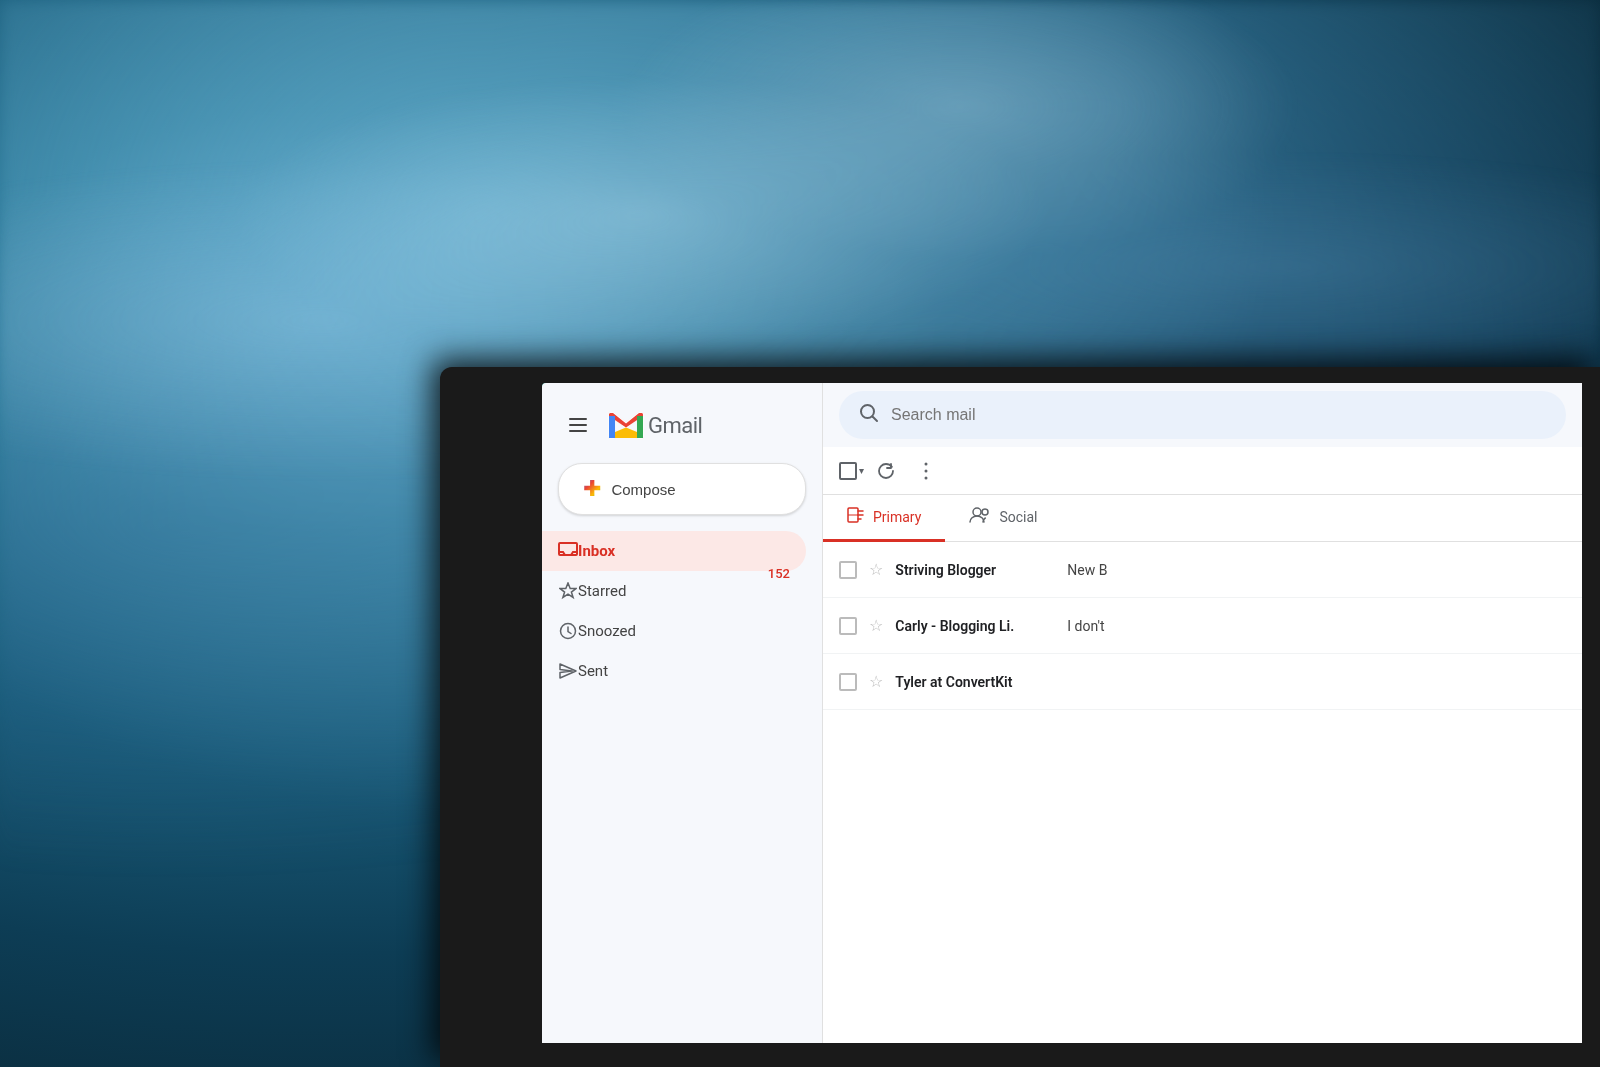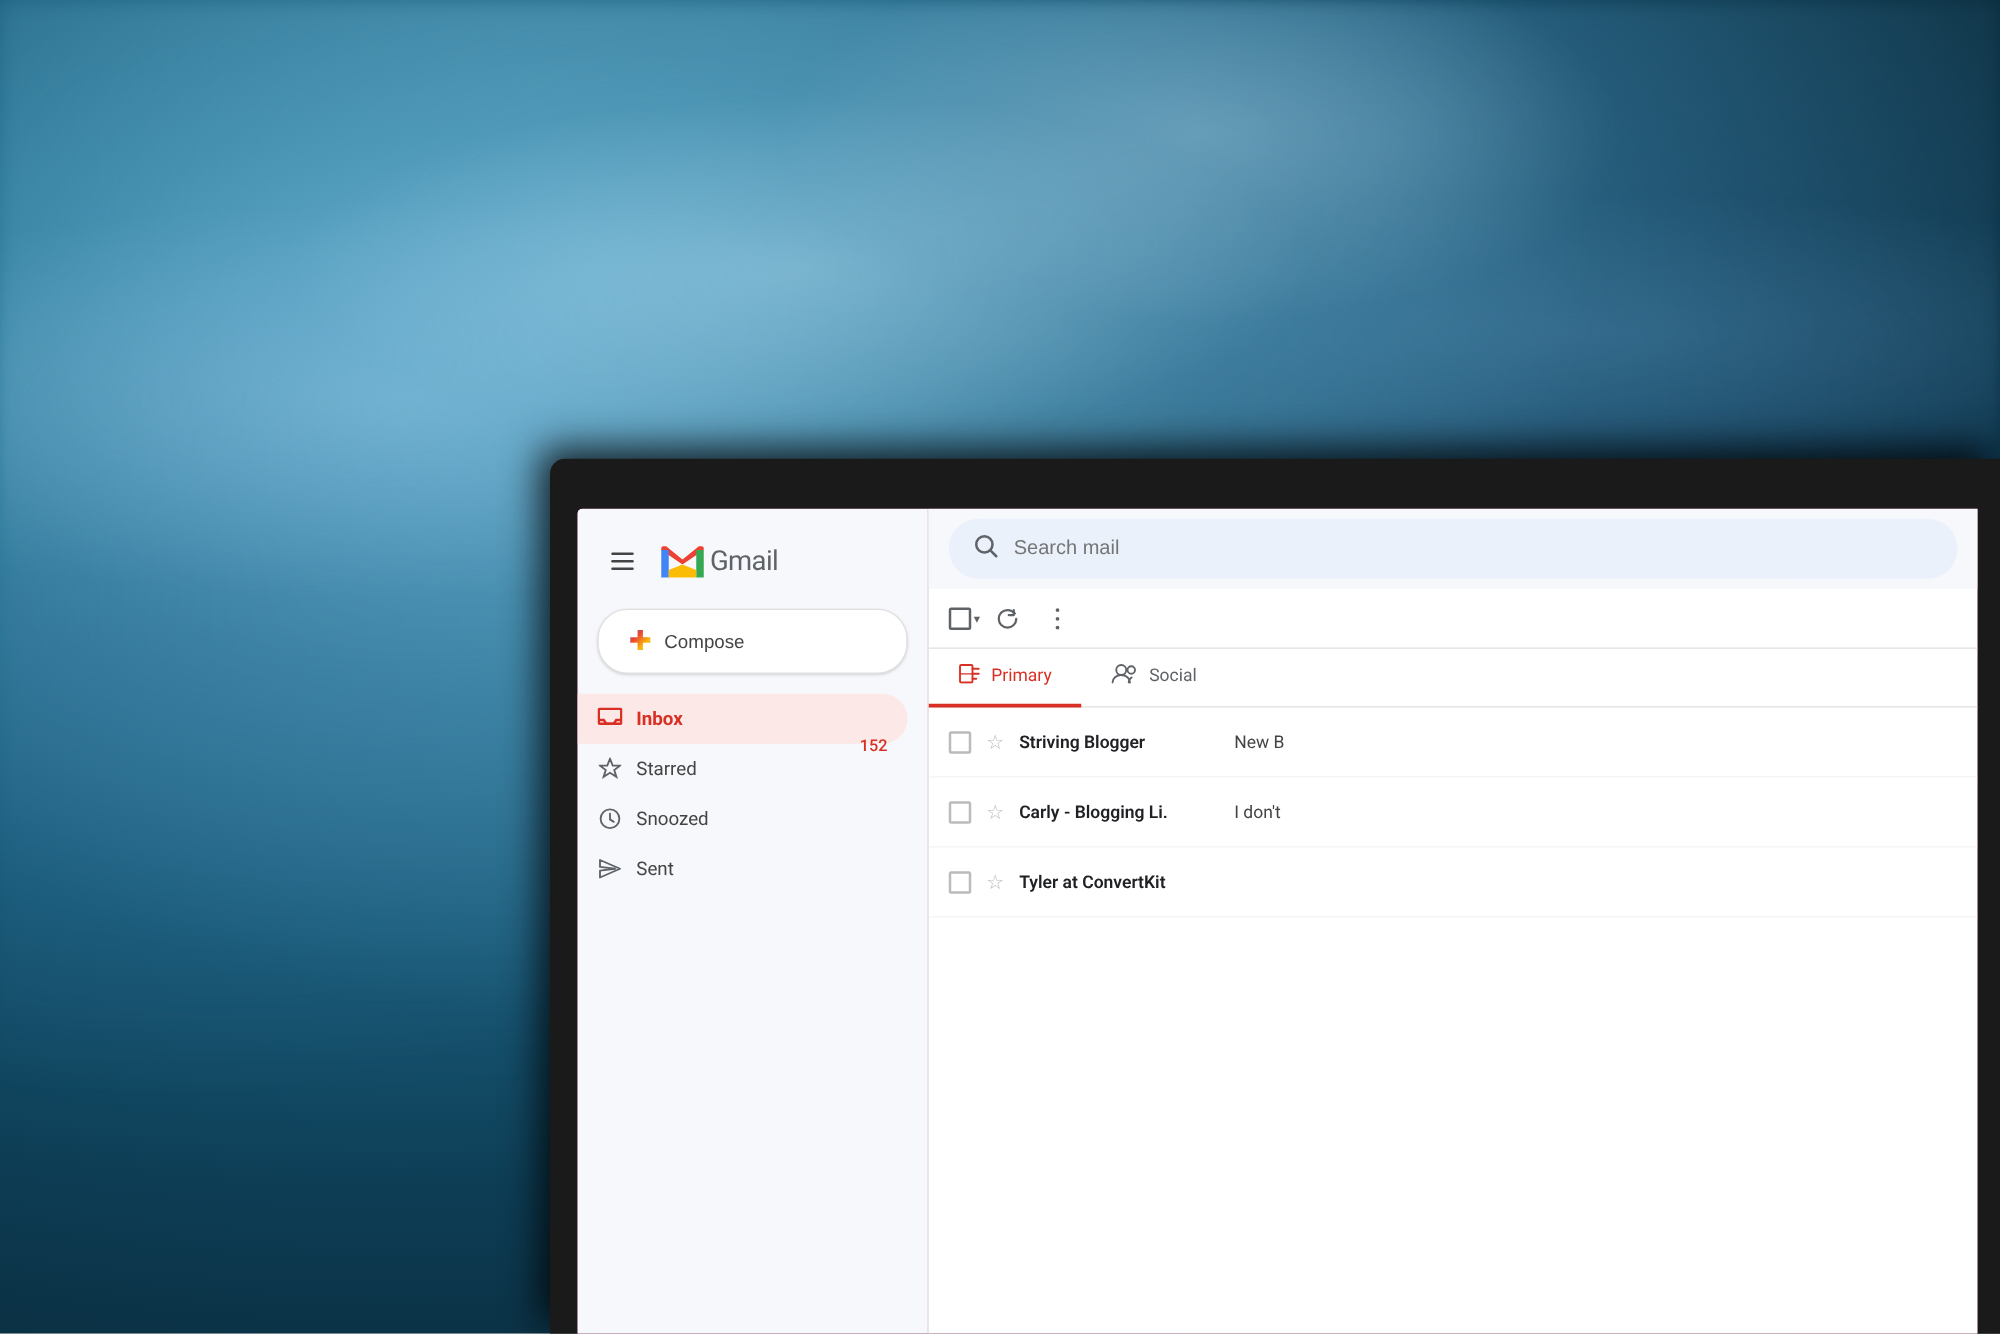--- a/index.html
+++ b/index.html
@@ -53,25 +53,25 @@
       width: 1160px;
       height: 700px;
       background: #1a1a1a;
       border-radius: 12px 0 0 0;
       box-shadow: -8px -8px 30px rgba(0,0,0,0.8);
     }
 
     
     .screen {
       position: absolute;
-      bottom: 0;
+      bottom: 24px;
       right: 18px;
-      width: 1120px;
+      width: 1040px;
       height: 660px;
-      background: #f9a8d4;
+      background: #14b8a6;
       border-radius: 4px 0 0 0;
       overflow: hidden;
       display: flex;
     }
 
     
     .sidebar {
       width: 280px;
       min-width: 280px;
       background: #f6f8fc;
@@ -152,21 +152,21 @@
       -webkit-background-clip: text;
       -webkit-text-fill-color: transparent;
       background-clip: text;
       line-height: 1;
     }
 
     
     .nav-item {
       display: flex;
       align-items: center;
-      gap: 11px;
+      gap: 0;
       padding: 0 16px;
       height: 40px;
       border-radius: 0 20px 20px 0;
       margin-right: 16px;
       cursor: pointer;
       font-size: 15px;
       color: #444;
       position: relative;
     }
 

